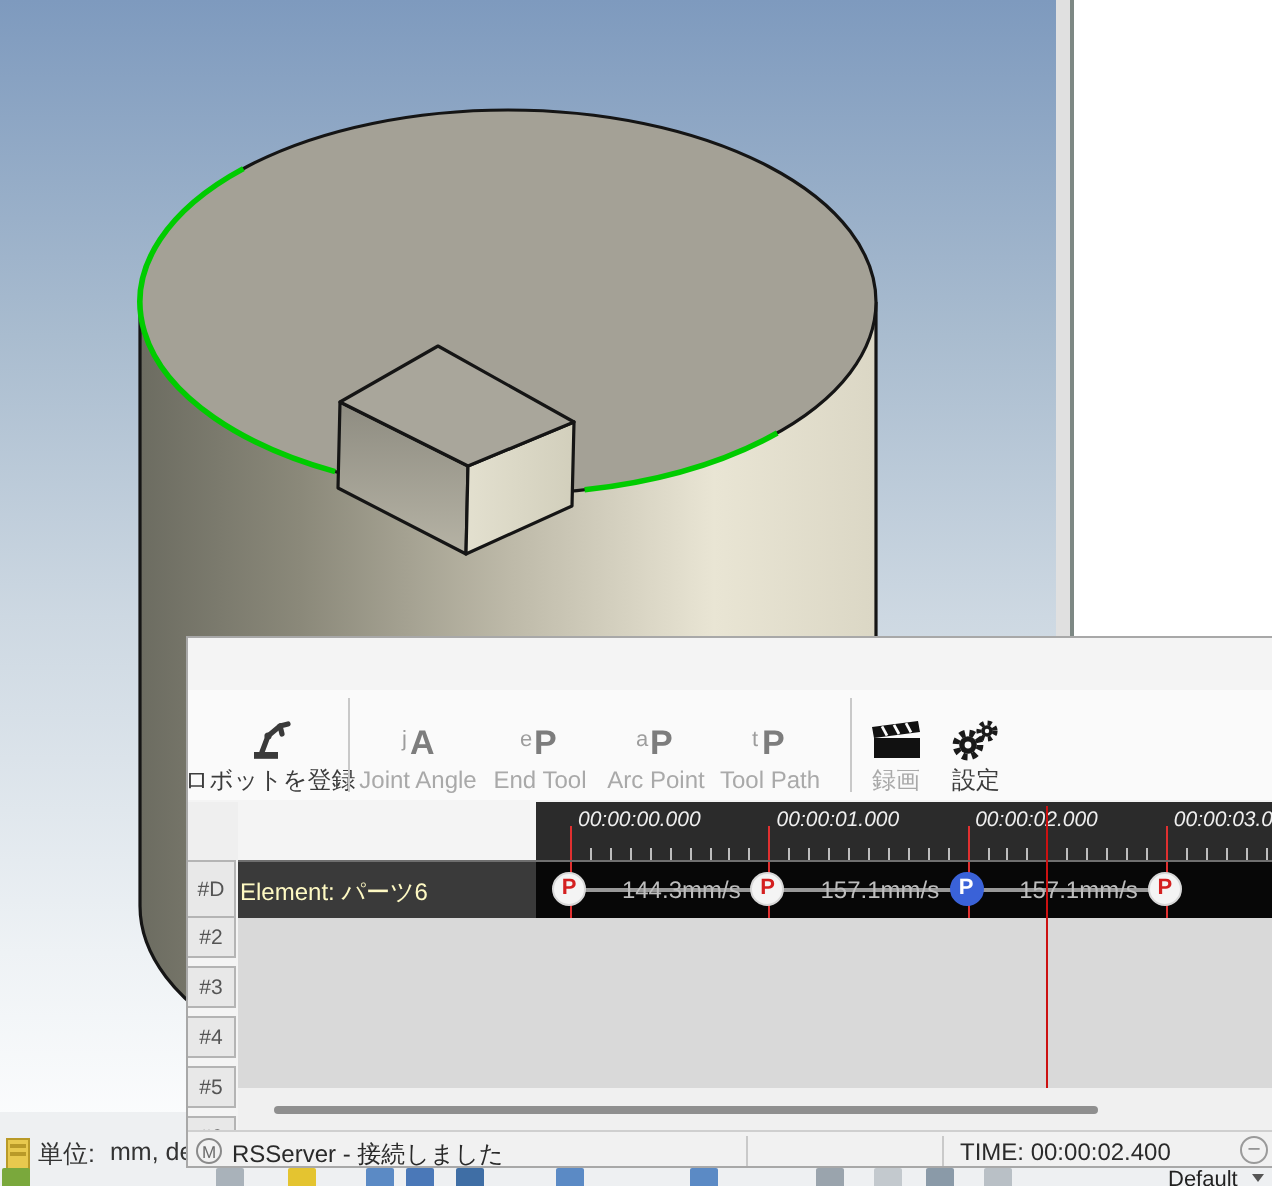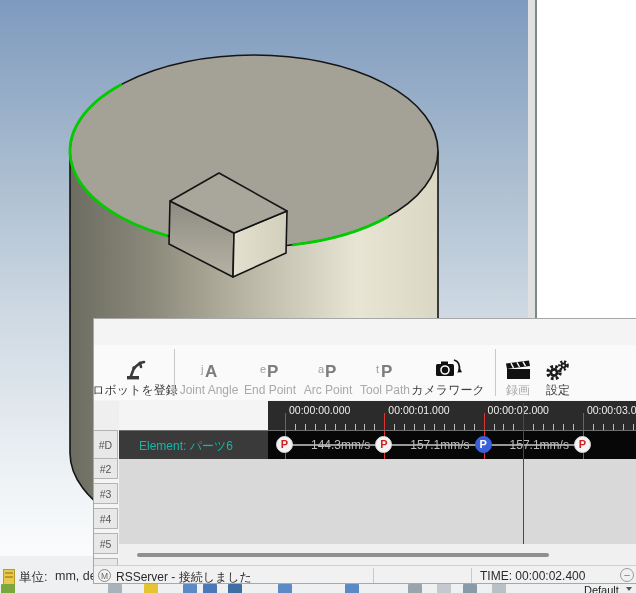--- a/index.html
+++ b/index.html
@@ -29,28 +29,28 @@
   .tbtn{display:flex;flex-direction:column;align-items:center;justify-content:flex-end;padding-bottom:3px;cursor:default;}
   .tbtn svg{display:block;margin-bottom:2px;}
   .tbtn .lbl{font-size:12px;color:#3c3c3c;white-space:nowrap;line-height:13px;}
   .tbtn.disabled .lbl{color:#a9a9a9;}
   .tsep{width:1px;background:#c9c9c9;margin:4px 2px;}
   
   #seq-header{left:0;top:82px;width:543px;height:29px;}
   #corner-cell{left:0;top:0;width:25px;height:29px;background:#efefef;}
   #bigtime{left:25px;top:0;width:149px;height:29px;background:#191919;color:#fff;
            font-size:15px;letter-spacing:.5px;text-align:center;line-height:29px;}
-  #ruler{left:174px;top:0;width:369px;height:29px;background:#2b2b2b;overflow:hidden;}
+  #ruler{left:174px;top:0;width:369px;height:29px;background:#2b2b2b;overflow:hidden;font-style:italic;}
   .tick-label{position:absolute;top:3px;font-size:10.5px;color:#efefef;white-space:nowrap;}
   .tick-major{position:absolute;top:14px;width:1px;height:15px;background:#e8e8e8;}
   .tick-minor{position:absolute;top:23px;width:1px;height:6px;background:#bdbdbd;}
   
   #row1{left:25px;top:111px;width:518px;height:29px;border-top:1px solid #6f6f6f;box-sizing:border-box;}
   #row1-label{position:absolute;left:0;top:0;width:149px;height:28px;background:#3a3a3a;}
-  #row1-label span{position:absolute;left:20px;top:7px;font-size:12px;color:#14b8a6;white-space:nowrap;}
+  #row1-label span{position:absolute;left:1px;top:7px;font-size:12px;color:#fef9c3;white-space:nowrap;}
   #row1-track{position:absolute;left:149px;top:0;width:369px;height:28px;background:#070707;overflow:hidden;}
   .mline{position:absolute;top:0;width:1px;height:28px;background:#e03030;}
   #connector{position:absolute;height:2px;background:#989898;top:13px;}
   .speed{position:absolute;top:7px;font-size:12px;color:#bdbdbd;transform:translateX(-50%);white-space:nowrap;}
   .pmark{position:absolute;top:5px;width:17px;height:17px;border-radius:50%;background:#f4f4f4;border:1px solid #d8d8d8;
          box-sizing:border-box;text-align:center;line-height:15px;font-size:11px;font-weight:bold;color:#d42020;transform:translateX(-9px);}
   .pmark.blue{background:#3a62d8;border-color:#3a62d8;color:#fff;}
   #empty-area{left:25px;top:140px;width:518px;height:85px;background:#d9d9d9;}
   #scrollstrip{left:25px;top:225px;width:518px;height:21px;background:#f0f0f0;}
   #hthumb{position:absolute;left:18px;top:9px;width:412px;height:4px;background:#8f8f8f;border-radius:2px;}
@@ -160,51 +160,39 @@
         </span>
         <span class="lbl">Joint Angle</span>
       </div>
       <div class="tbtn disabled" style="width: 58px;">
         <span>
           <svg width="30" height="24" viewBox="0 0 30 24">
             <text x="5" y="15" font-size="11" fill="#9d9d9d" font-family="Liberation Sans,sans-serif">e</text>
             <text x="12" y="19" font-size="17" font-weight="bold" fill="#7d7d7d" font-family="Liberation Sans,sans-serif">P</text>
           </svg>
         </span>
-        <span class="lbl">End Point</span>
+        <span class="lbl">End Tool</span>
       </div>
       <div class="tbtn disabled" style="width: 58px;">
         <span>
           <svg width="30" height="24" viewBox="0 0 30 24">
             <text x="5" y="15" font-size="11" fill="#9d9d9d" font-family="Liberation Sans,sans-serif">a</text>
             <text x="12" y="19" font-size="17" font-weight="bold" fill="#7d7d7d" font-family="Liberation Sans,sans-serif">P</text>
           </svg>
         </span>
         <span class="lbl">Arc Point</span>
       </div>
       <div class="tbtn disabled" style="width: 56px;">
         <span>
           <svg width="30" height="24" viewBox="0 0 30 24">
             <text x="6" y="15" font-size="11" fill="#9d9d9d" font-family="Liberation Sans,sans-serif">t</text>
             <text x="11" y="19" font-size="17" font-weight="bold" fill="#7d7d7d" font-family="Liberation Sans,sans-serif">P</text>
           </svg>
         </span>
         <span class="lbl">Tool Path</span>
-      </div>
-      <div class="tbtn" style="width: 70px;">
-        <span>
-          <svg width="32" height="26" viewBox="0 0 32 26">
-            <rect x="9" y="5.5" width="7" height="4" fill="#111"></rect>
-            <rect x="4" y="8" width="18" height="12" rx="1.5" fill="#111"></rect>
-            <circle cx="13" cy="14" r="4" fill="#111" stroke="#fafafa" stroke-width="1.6"></circle>
-            <path d="M22 4 q7 2 5 11" fill="none" stroke="#111" stroke-width="1.8"></path>
-            <polygon points="27.8,12 25.2,16.5 30,16.2" fill="#111"></polygon>
-          </svg>
-        </span>
-        <span class="lbl">カメラワーク</span>
       </div>
       <div class="tsep" style="margin-left: 12px;"></div>
       <div class="tbtn disabled" style="width: 40px;">
         <span>
           <svg width="30" height="24" viewBox="0 0 30 24">
             <polygon points="3,5.5 26,2.5 27,8 4,11" fill="#111"></polygon>
             <g stroke="#fafafa" stroke-width="1.4">
               <line x1="8" y1="5.2" x2="10.5" y2="9.8"></line>
               <line x1="14" y1="4.4" x2="16.5" y2="9"></line>
               <line x1="20" y1="3.6" x2="22.5" y2="8.2"></line>

